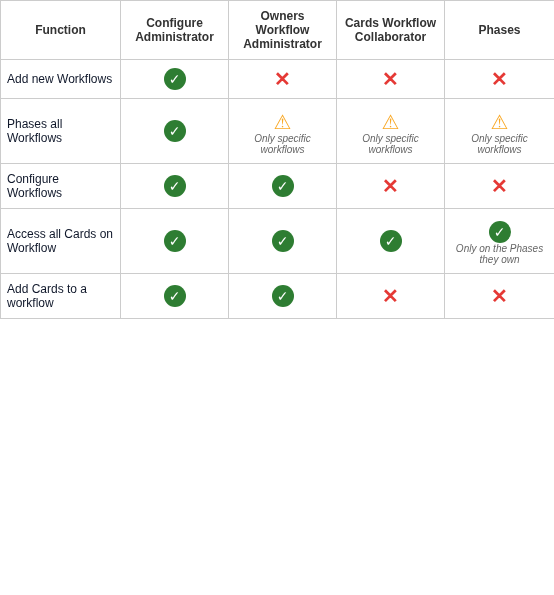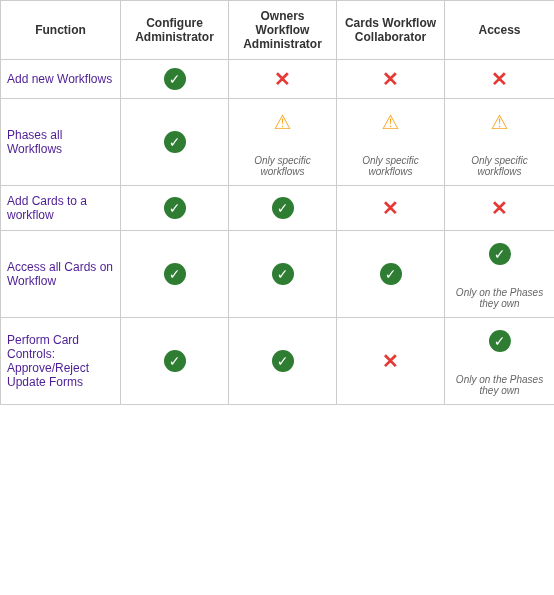--- a/index.html
+++ b/index.html
@@ -23,21 +23,21 @@
     th {
       background: #fff;
       font-weight: bold;
       font-size: 12px;
       text-align: center;
       color: #333;
       vertical-align: middle;
     }
     td.function-col {
       font-size: 12px;
-      color: #4c1d95;
+      color: #0f172a;
       vertical-align: middle;
     }
     td.icon-col {
       text-align: center;
       vertical-align: middle;
     }
     td.icon-col-top {
       text-align: center;
       vertical-align: top;
       padding-top: 12px;
@@ -64,21 +64,21 @@
       display: inline-block;
       font-size: 20px;
       line-height: 22px;
       color: #f9a825;
     }
     .sub-text {
       display: block;
       font-size: 10px;
       color: #666;
       font-style: italic;
-      margin-top: 22px;
+      margin-top: 0;
       text-align: center;
     }
     col.col-function { width: 120px; }
     col.col-wa       { width: 108px; }
     col.col-lwa      { width: 108px; }
     col.col-lwc      { width: 108px; }
     col.col-owners   { width: 110px; }
   </style>
 </head>
 <body>
@@ -90,53 +90,53 @@
     <col class="col-lwa">
     <col class="col-lwc">
     <col class="col-owners">
   </colgroup>
   <thead>
     <tr>
       <th>Function</th>
       <th>Configure Administrator</th>
       <th>Owners Workflow Administrator</th>
       <th>Cards Workflow Collaborator</th>
-      <th>Access</th>
+      <th>Phases</th>
     </tr>
   </thead>
   <tbody id="table-body">
   <tr>
         <td class="function-col">Add new Workflows</td>
         <td class="icon-col"><span class="icon-check">✓</span></td>
         <td class="icon-col"><span class="icon-cross">✕</span></td>
         <td class="icon-col"><span class="icon-cross">✕</span></td>
         <td class="icon-col"><span class="icon-cross">✕</span></td>
       </tr>
       <tr>
         <td class="function-col">Phases all Workflows</td>
         <td class="icon-col"><span class="icon-check">✓</span></td>
         <td class="icon-col-top"><span class="icon-warning">⚠</span><span class="sub-text">Only specific workflows</span></td>
         <td class="icon-col-top"><span class="icon-warning">⚠</span><span class="sub-text">Only specific workflows</span></td>
         <td class="icon-col-top"><span class="icon-warning">⚠</span><span class="sub-text">Only specific workflows</span></td>
       </tr>
       <tr>
-        <td class="function-col">Add Cards to a workflow</td>
+        <td class="function-col">Configure Workflows</td>
         <td class="icon-col"><span class="icon-check">✓</span></td>
         <td class="icon-col"><span class="icon-check">✓</span></td>
         <td class="icon-col"><span class="icon-cross">✕</span></td>
         <td class="icon-col"><span class="icon-cross">✕</span></td>
       </tr>
       <tr>
         <td class="function-col">Access all Cards on Workflow</td>
         <td class="icon-col"><span class="icon-check">✓</span></td>
         <td class="icon-col"><span class="icon-check">✓</span></td>
         <td class="icon-col"><span class="icon-check">✓</span></td>
         <td class="icon-col-top"><span class="icon-check">✓</span><span class="sub-text">Only on the Phases they own</span></td>
       </tr>
       <tr>
-        <td class="function-col">Perform Card Controls: Approve/Reject Update Forms</td>
+        <td class="function-col">Add Cards to a workflow</td>
         <td class="icon-col"><span class="icon-check">✓</span></td>
         <td class="icon-col"><span class="icon-check">✓</span></td>
         <td class="icon-col"><span class="icon-cross">✕</span></td>
-        <td class="icon-col-top"><span class="icon-check">✓</span><span class="sub-text">Only on the Phases they own</span></td>
+        <td class="icon-col"><span class="icon-cross">✕</span></td>
       </tr>
     </tbody>
 </table>
 
 </body></html>

